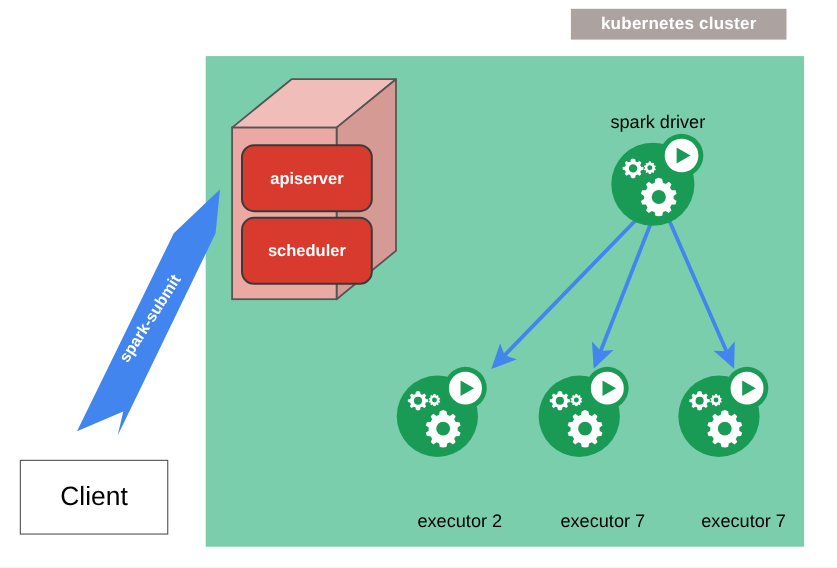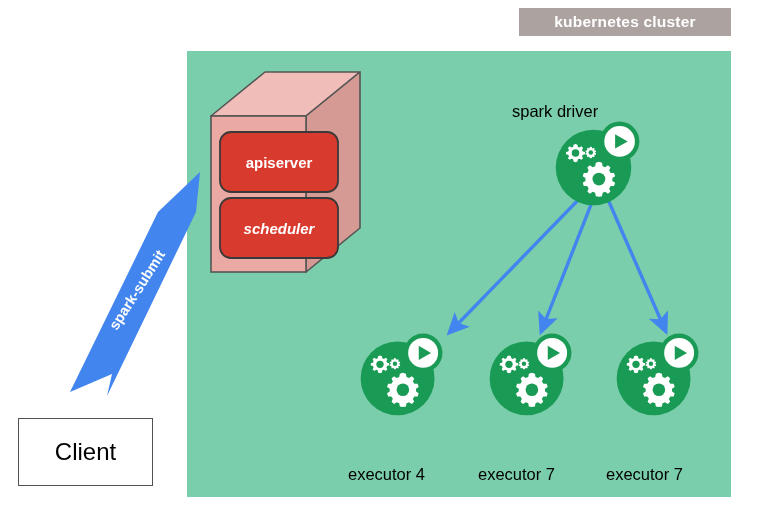--- a/index.html
+++ b/index.html
@@ -5,21 +5,21 @@
   html,body{margin:0;padding:0;background:#ffffff;}
   body{
     width:761px;height:516px;position:relative;overflow:hidden;
     font-family:"Liberation Sans", sans-serif;
   }
   #stage{position:absolute;left:0;top:0;width:761px;height:516px;}
   svg.layer{position:absolute;left:0;top:0;width:761px;height:516px;overflow:visible;}
 
   
   .k8s-label{
-    position:absolute;left:519px;top:8px;width:212px;height:28px;
+    position:absolute;left:519px;top:8px;width:196px;height:28px;
     background:#aca3a1;color:#ffffff;
     font-size:15.5px;font-weight:bold;letter-spacing:.2px;
     display:flex;align-items:center;justify-content:center;
     box-sizing:border-box;
   }
 
   
   .cluster-rect{
     position:absolute;left:187px;top:51px;width:544px;height:446px;
     background:#7bceab;
@@ -28,37 +28,37 @@
   
   .client-box{
     position:absolute;left:18px;top:418px;width:135px;height:68px;
     background:#ffffff;border:1.4px solid #515151;box-sizing:border-box;
     display:flex;align-items:center;justify-content:center;
     font-size:24px;color:#000000;
   }
 
   
   .node-label{
-    position:absolute;color:#000000;
+    position:absolute;text-align:center;color:#000000;
     font-size:16.5px;line-height:19px;white-space:pre;
   }
   .driver-label{left:512px;top:64px;width:172px;}
   .exec-label{width:140px;top:427px;}
   .exec1-label{left:348px;}
   .exec2-label{left:478px;}
   .exec3-label{left:606px;}
 
   
   .box-text{
     position:absolute;color:#ffffff;font-size:15px;font-weight:bold;
     display:flex;align-items:center;justify-content:center;
     width:118px;height:60px;text-align:right;
   }
   .apiserver-text{left:220px;top:132px;}
-  .scheduler-text{left:220px;top:198px;font-style:italic;}
+  .scheduler-text{left:220px;top:198px;}
 
   
   .submit-text{
     position:absolute;left:77px;top:280px;width:120px;height:20px;
     color:#ffffff;font-size:14.5px;font-weight:bold;
     display:flex;align-items:center;justify-content:center;
     transform:rotate(-57.5deg);transform-origin:center center;
     white-space:nowrap;pointer-events:none;
   }
 </style>
@@ -152,21 +152,21 @@
   <div class="box-text apiserver-text">apiserver</div>
   <div class="box-text scheduler-text">scheduler</div>
 
   <div class="submit-text">spark-submit</div>
 
   <div class="node-label driver-label">
     <div>spark driver</div>
   </div>
 
   <div class="node-label exec-label exec1-label">
-    <div>executor 4</div>
+    <div>executor 2</div>
     
   </div>
   <div class="node-label exec-label exec2-label">
     <div>executor 7</div>
     
   </div>
   <div class="node-label exec-label exec3-label">
     <div>executor 7</div>
     
   </div>

